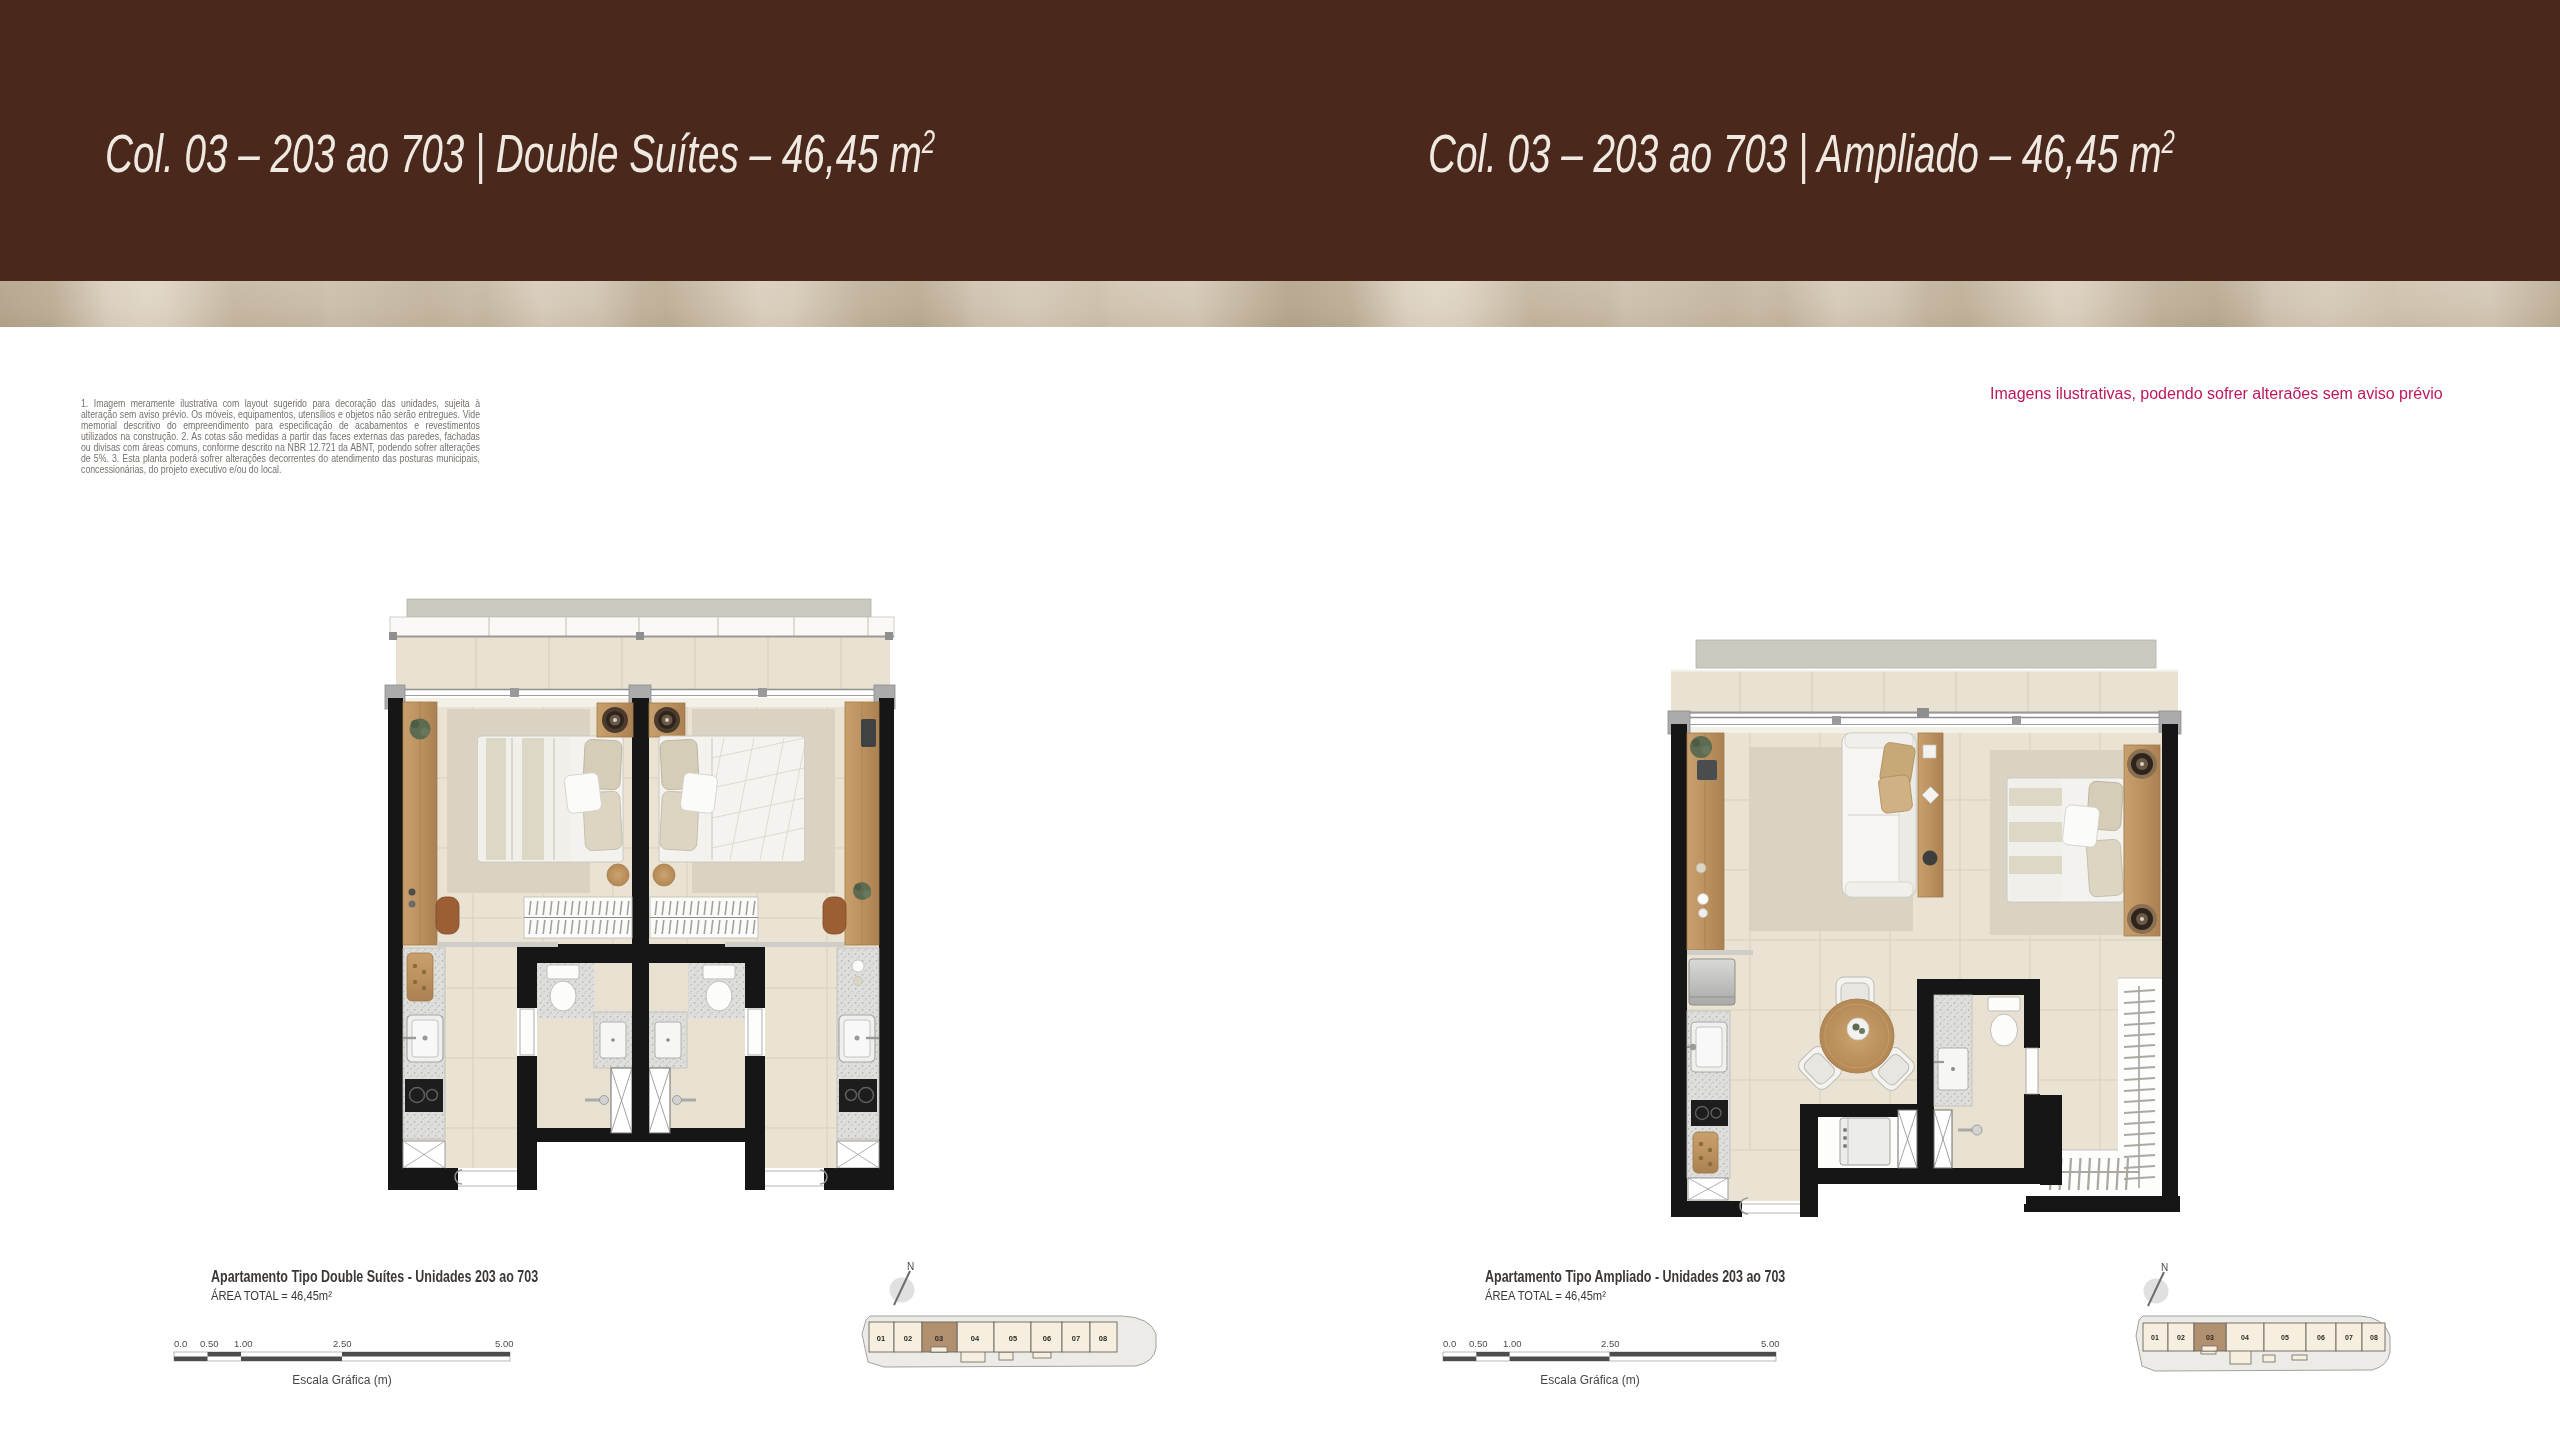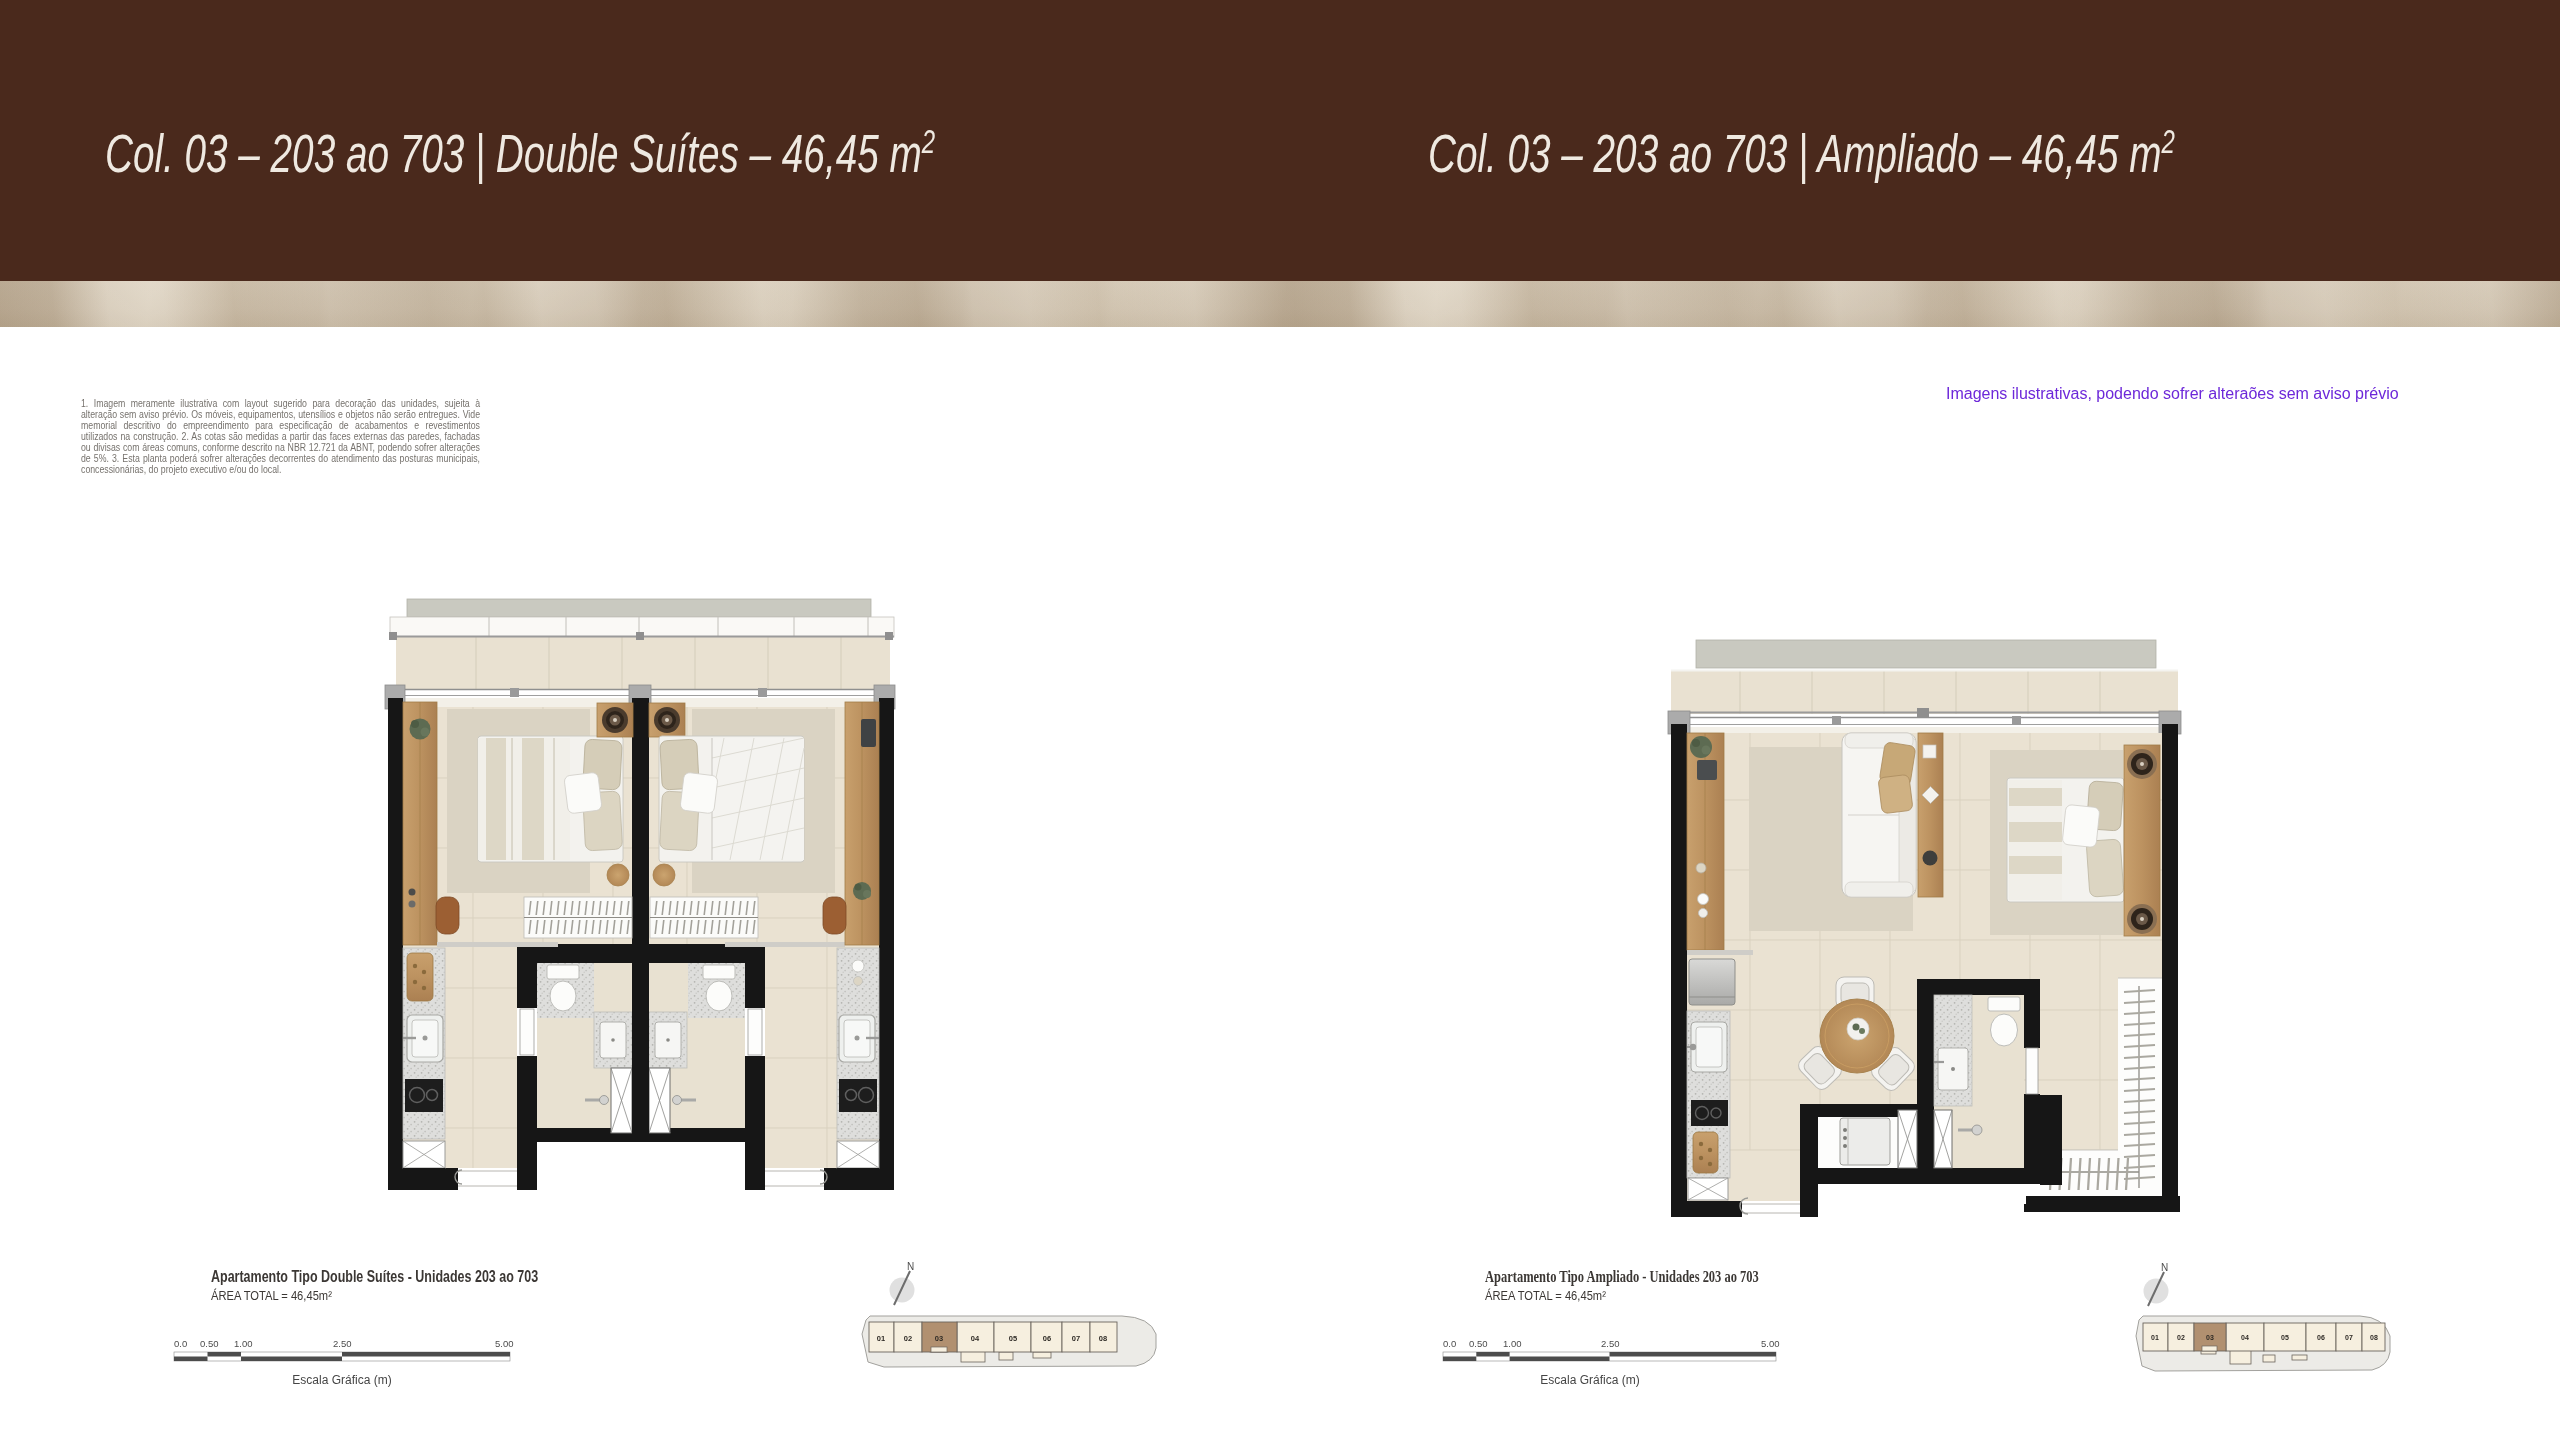--- a/index.html
+++ b/index.html
@@ -9,21 +9,21 @@
   
   #hdr{left:0;top:0;width:2560px;height:281px;background:#4a291c;}
   .title{color:#efe9e1;font-style:italic;font-weight:400;font-size:53px;line-height:1;white-space:nowrap;text-align:right;}
   .tsq{display:inline-block;transform:scaleX(0.73);transform-origin:left bottom;}
   #sand{left:0;top:281px;width:2560px;height:46px;
     background:
       repeating-linear-gradient(84deg, rgba(118,94,68,0.16) 0px, rgba(118,94,68,0.16) 55px, rgba(255,255,255,0.16) 110px, rgba(255,255,255,0.16) 165px, rgba(118,94,68,0.09) 235px, rgba(255,255,255,0.13) 330px, rgba(118,94,68,0.16) 430px),
       repeating-linear-gradient(96deg, rgba(130,104,75,0.20) 0px, rgba(235,227,213,0.26) 150px, rgba(130,104,75,0.18) 320px, rgba(235,227,213,0.22) 470px, rgba(130,104,75,0.20) 640px),
       linear-gradient(180deg,#d8ccb8 0%,#d2c5b0 60%,#c9bba4 100%);}  
   #disc{left:81px;top:398px;width:456px;color:#76726d;font-size:10px;line-height:11px;text-align:justify;transform:scaleX(0.875);transform-origin:left top;}
-  #imgnote{left:1946px;top:385px;color:#6d28d9;font-size:16px;white-space:nowrap;}
+  #imgnote{left:1990px;top:385px;color:#be185d;font-size:16px;white-space:nowrap;}
   .capt{color:#3b3734;white-space:nowrap;margin-left:37px;}
   .c1{display:inline-block;font-weight:bold;font-size:16px;line-height:1;transform:scaleX(0.78);transform-origin:left bottom;}
   .a2{display:inline-block;font-size:12px;line-height:1;transform:scaleX(0.93);transform-origin:left bottom;}
 </style>
 </head>
 <body>
 
 <div id="hdr" class="abs"></div>
 
 <div class="abs title" style="left:105px;top:126px;"><span class="tsq">Col. 03 – 203 ao 703 | Double Suítes – 46,45 m<sup style="font-size:0.62em">2</sup></span></div>
@@ -32,21 +32,21 @@
 
 <div id="sand" class="abs"></div>
 
 <div id="disc" class="abs">1. Imagem meramente ilustrativa com layout sugerido para decoração das unidades, sujeita à alteração sem aviso prévio. Os móveis, equipamentos, utensílios e objetos não serão entregues. Vide memorial descritivo do empreendimento para especificação de acabamentos e revestimentos utilizados na construção. 2. As cotas são medidas a partir das faces externas das paredes, fachadas ou divisas com áreas comuns, conforme descrito na NBR 12.721 da ABNT, podendo sofrer alterações de 5%. 3. Esta planta poderá sofrer alterações decorrentes do atendimento das posturas municipais, concessionárias, do projeto executivo e/ou do local.</div>
 
 <div id="imgnote" class="abs">Imagens ilustrativas, podendo sofrer alteraões sem aviso prévio</div>
 
 <div class="abs capt" style="left:174px;top:1268px;"><span class="c1">Apartamento Tipo Double Suítes - Unidades 203 ao 703</span></div>
 <div class="abs capt" style="left:174px;top:1285.6px;"><span class="a2">ÁREA TOTAL = 46,45m²</span></div>
 
-<div class="abs capt" style="left:1448px;top:1268px;font-family:Liberation Serif, serif;"><span class="c1">Apartamento Tipo Ampliado - Unidades 203 ao 703</span></div>
+<div class="abs capt" style="left:1448px;top:1268px;"><span class="c1">Apartamento Tipo Ampliado - Unidades 203 ao 703</span></div>
 <div class="abs capt" style="left:1448px;top:1285.6px;"><span class="a2">ÁREA TOTAL = 46,45m²</span></div>
 
 <svg class="abs" style="left:160px;top:1330px" width="370" height="62" viewBox="160 1330 370 62">
   <g font-size="9.5" fill="#4c4c4c" font-family="Liberation Sans">
     <text x="174" y="1347">0.0</text>
       <text x="200" y="1347">0.50</text>
       <text x="234" y="1347">1.00</text>
       <text x="333" y="1347">2.50</text>
       <text x="495" y="1347">5.00</text>
   </g>

